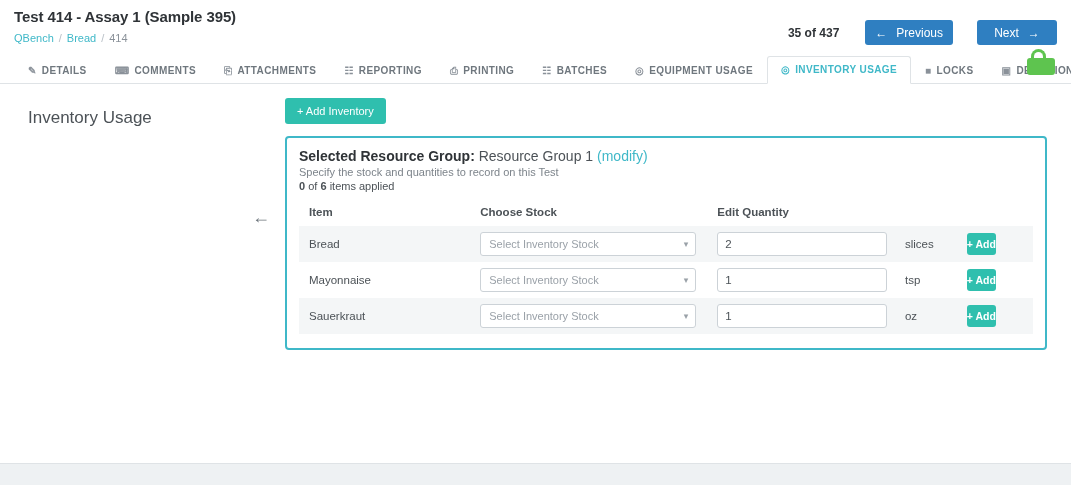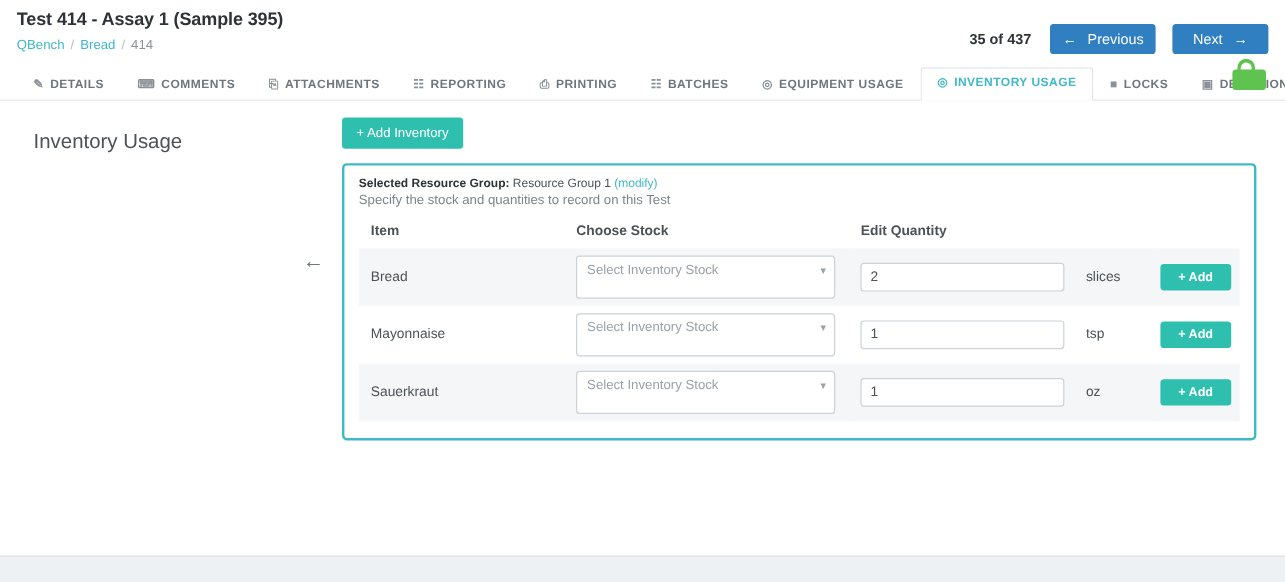--- a/index.html
+++ b/index.html
@@ -35,21 +35,21 @@
   .crumb-sep { color: #b9c0c7; }
   .crumb-current { color: #8a9199; }
 
   
   .pager {
     position: absolute;
     right: 14px;
     top: 20px;
     display: flex;
     align-items: center;
-    gap: 14px;
+    gap: 24px;
   }
   .pager-count {
     font-size: 12px;
     font-weight: bold;
     color: #2f3337;
     margin-right: 2px;
   }
   .pager-btn {
     background: #2f7fc1;
     border: none;
@@ -181,21 +181,21 @@
     cursor: pointer;
   }
 
   .panel {
     margin-top: 12px;
     border: 2px solid #3fb8c8;
     border-radius: 4px;
     background: #fff;
     padding: 10px 12px 14px 12px;
   }
-  .panel-line1 { font-size: 10px; color:#4c5257; margin-bottom: 2px; }
+  .panel-line1 { font-size: 14px; color:#4c5257; margin-bottom: 2px; }
   .panel-line1 b { color: #2f3337; }
   .panel-link { color:#3fb8c8; text-decoration: none; }
   .panel-line2 { font-size: 11px; color:#7d848b; margin-bottom: 2px; }
   .panel-line3 { font-size: 11px; color:#4c5257; font-weight: bold; }
   .panel-line3 .plain { font-weight: normal; }
 
   table.inv {
     width: 100%;
     border-collapse: collapse;
     margin-top: 10px;
@@ -218,21 +218,21 @@
 
   .col-item { width: 170px; padding-left: 10px !important; }
   .col-stock { width: 230px; }
   .col-qty { width: 180px; }
   .col-unit { width: 60px; color:#4c5257; }
   .col-add { width: 70px; text-align: left; }
 
   .select-box {
     position: relative;
     width: 216px;
-    height: 36px;
+    height: 24px;
     border: 1px solid #ccd2d7;
     border-radius: 3px;
     background: #fff;
     font-size: 11px;
     color: #9aa1a8;
     line-height: 22px;
     padding: 0 20px 0 8px;
     cursor: pointer;
     user-select: none;
   }
@@ -254,21 +254,21 @@
     font-family: "Liberation Sans", sans-serif;
     background: #fff;
   }
   .add-btn {
     background: #2fbfae;
     border: none;
     color: #fff;
     font-size: 10.5px;
     font-weight: bold;
     border-radius: 3px;
-    padding: 5px 15px;
+    padding: 5px 0;
     cursor: pointer;
   }
 
   .bottom-bar {
     position: absolute;
     left: 0; bottom: 0;
     width: 1071px;
     height: 22px;
     background: #eef1f3;
     border-top: 1px solid #dfe3e6;
@@ -360,20 +360,26 @@
     <div class="right-pane">
       <button class="add-inventory-btn">+ Add Inventory</button>
 
       <div class="panel">
         <div class="panel-line1">
           <b>Selected Resource Group:</b>
           <span>Resource Group 1</span>
           <a class="panel-link" href="#">(modify)</a>
         </div>
         <div class="panel-line2">Specify the stock and quantities to record on this Test</div>
+        <div class="panel-line3">
+          <span>0</span>
+          <span class="plain">of</span>
+          <span>6</span>
+          <span class="plain">items applied</span>
+        </div>
 
         <table class="inv">
           <thead>
             <tr>
               <th class="col-item">Item</th>
               <th class="col-stock">Choose Stock</th>
               <th class="col-qty">Edit Quantity</th>
               <th class="col-unit"></th>
               <th class="col-add"></th>
             </tr>

